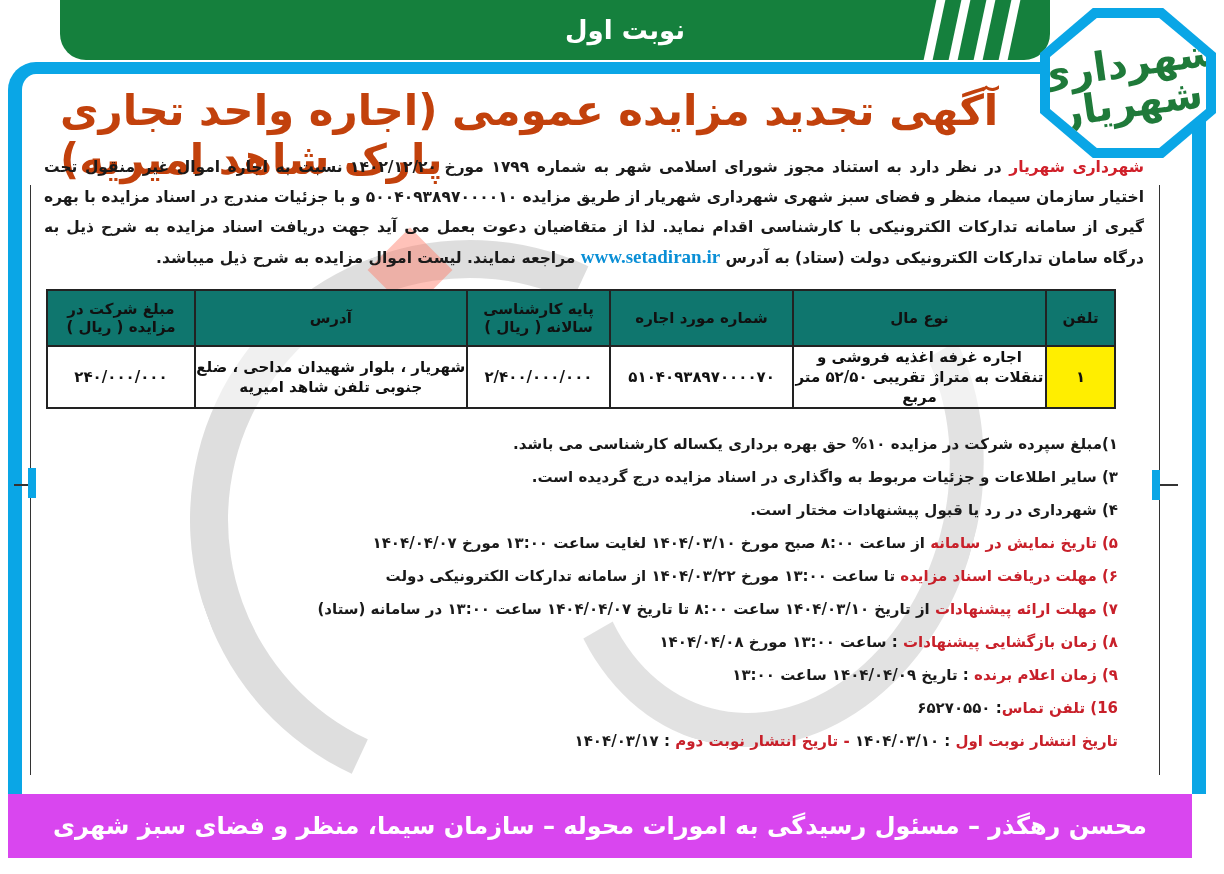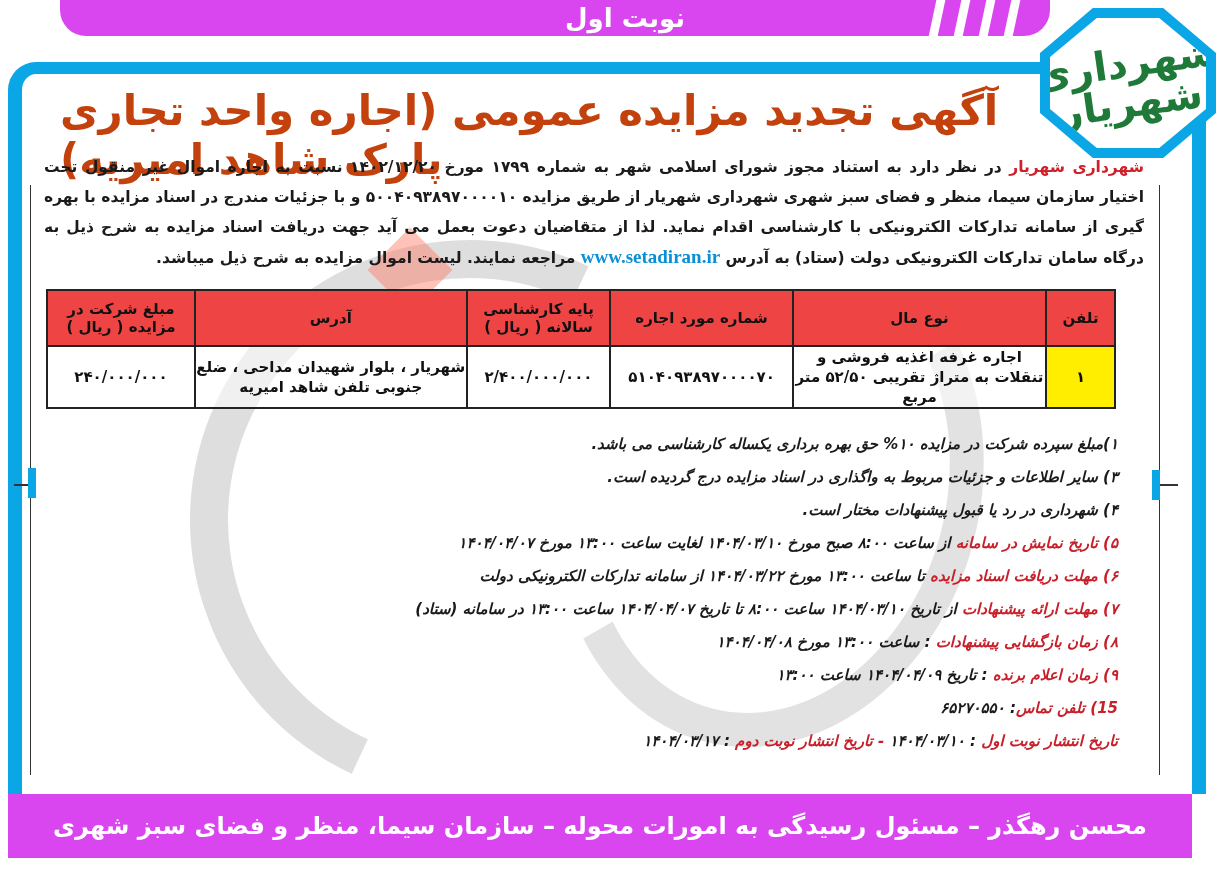--- a/index.html
+++ b/index.html
@@ -7,21 +7,21 @@
   body { font-family: "DejaVu Sans", sans-serif; position: relative; color: #111; }
 
   .watermark { position: absolute; pointer-events: none; z-index: 0; }
   .wm-arc1 { left: 190px; top: 240px; width: 560px; height: 560px; border-radius: 50%;
              border: 38px solid rgba(160,160,160,0.35); border-right-color: transparent; border-bottom-color: transparent; transform: rotate(-20deg); }
   .wm-arc2 { left: 560px; top: 230px; width: 420px; height: 520px; border-radius: 50%;
              border: 34px solid rgba(160,160,160,0.30); border-left-color: transparent; border-top-color: transparent; transform: rotate(15deg); }
   .wm-diamond { left: 380px; top: 240px; width: 60px; height: 60px; background: rgba(255,120,100,0.45); transform: rotate(45deg); }
 
   
-  .top-bar { position: absolute; left: 60px; top: 0; width: 990px; height: 36px; background: #d946ef;
+  .top-bar { position: absolute; left: 60px; top: 0; width: 990px; height: 60px; background: #15803d;
              border-radius: 0 0 26px 26px; z-index: 2; display: flex; align-items: center; justify-content: center; }
   .top-bar-title { color: #fff; font-weight: bold; font-size: 26px; margin-left: 140px; }
   .stripes { position: absolute; left: 870px; top: 0; width: 180px; height: 52px; display: flex; gap: 16px; justify-content: flex-end; padding-right: 10px; }
   .stripe { width: 9px; height: 60px; background: #fff; transform: skewX(-12deg); }
 
   
   .frame { position: absolute; left: 8px; top: 62px; width: 1198px; height: 732px; z-index: 1;
            border: 14px solid #0aa6e6; border-top-width: 12px; border-radius: 28px 0 0 0; border-bottom: none; }
   .frame-inner { position: absolute; left: 30px; top: 185px; width: 1130px; height: 590px;
                  border-left: 1.5px solid #333; border-right: 1.5px solid #333; z-index: 2; }
@@ -45,27 +45,27 @@
 
   
   .intro { position: absolute; left: 44px; top: 152px; width: 1100px; z-index: 3;
            font-size: 15.5px; font-weight: bold; line-height: 30px; text-align: justify; text-align-last: right; color: #1a1a1a; }
   .intro .red { color: #d0202a; }
   .intro .url { color: #0a8fd6; font-size: 19px; font-family: Liberation Serif, serif; direction: ltr; unicode-bidi: embed; }
 
   
   .auction-table { position: absolute; left: 46px; top: 289px; width: 1070px; z-index: 3; border-collapse: collapse; }
   .auction-table th, .auction-table td { border: 2px solid #222; text-align: center; vertical-align: middle; font-size: 15px; font-weight: bold; }
-  .auction-table th { background: #ef4444; height: 56px; line-height: 18px; }
+  .auction-table th { background: #0f766e; height: 56px; line-height: 18px; }
   .auction-table td { height: 62px; line-height: 20px; background: rgba(255,255,255,0.55); }
   .auction-table td.row-no { background: #ffee00; }
 
   
   .conditions { position: absolute; left: 390px; top: 428px; width: 728px; z-index: 3; }
-  .cond { font-size: 15px; font-weight: bold; line-height: 33px; white-space: nowrap; color: #1a1a1a; font-style: italic; }
+  .cond { font-size: 15px; font-weight: bold; line-height: 33px; white-space: nowrap; color: #1a1a1a; }
   .cond .red { color: #c8202a; }
 
   
   .footer-bar { position: absolute; left: 8px; top: 794px; width: 1184px; height: 64px; background: #d946ef; z-index: 4;
                 display: flex; align-items: center; justify-content: center; }
   .footer-text { color: #fff; font-weight: bold; font-size: 24px; }
 </style>
 </head>
 <body>
 
@@ -128,19 +128,19 @@
 
 <div class="conditions">
   <div class="cond"><span class="red"></span><span>۱)مبلغ سپرده شرکت در مزایده ۱۰% حق بهره برداری یکساله کارشناسی می باشد.</span></div>
   <div class="cond"><span class="red"></span><span>۳) سایر اطلاعات و جزئیات مربوط به واگذاری در اسناد مزایده درج گردیده است.</span></div>
   <div class="cond"><span class="red"></span><span>۴) شهرداری در رد یا قبول پیشنهادات مختار است.</span></div>
   <div class="cond"><span class="red">۵) تاریخ نمایش در سامانه</span><span> از ساعت ۸:۰۰ صبح مورخ ۱۴۰۴/۰۳/۱۰ لغایت ساعت ۱۳:۰۰ مورخ ۱۴۰۴/۰۴/۰۷</span></div>
   <div class="cond"><span class="red">۶) مهلت دریافت اسناد مزایده</span><span> تا ساعت ۱۳:۰۰ مورخ ۱۴۰۴/۰۳/۲۲ از سامانه تدارکات الکترونیکی دولت</span></div>
   <div class="cond"><span class="red">۷) مهلت ارائه پیشنهادات</span><span> از تاریخ ۱۴۰۴/۰۳/۱۰ ساعت ۸:۰۰ تا تاریخ ۱۴۰۴/۰۴/۰۷ ساعت ۱۳:۰۰ در سامانه (ستاد)</span></div>
   <div class="cond"><span class="red">۸) زمان بازگشایی پیشنهادات</span><span> : ساعت ۱۳:۰۰ مورخ ۱۴۰۴/۰۴/۰۸</span></div>
   <div class="cond"><span class="red">۹) زمان اعلام برنده</span><span> : تاریخ ۱۴۰۴/۰۴/۰۹ ساعت ۱۳:۰۰</span></div>
-  <div class="cond"><span class="red">15) تلفن تماس</span><span>: ۶۵۲۷۰۵۵۰</span></div>
+  <div class="cond"><span class="red">16) تلفن تماس</span><span>: ۶۵۲۷۰۵۵۰</span></div>
   <div class="cond"><span class="red">تاریخ انتشار نوبت اول</span><span> : ۱۴۰۴/۰۳/۱۰ </span><span class="red">- تاریخ انتشار نوبت دوم</span><span> : ۱۴۰۴/۰۳/۱۷</span></div>
 </div>
 
 <div class="footer-bar">
   <span class="footer-text">محسن رهگذر – مسئول رسیدگی به امورات محوله – سازمان سیما، منظر و فضای سبز شهری</span>
 </div>
 
 </body></html>

